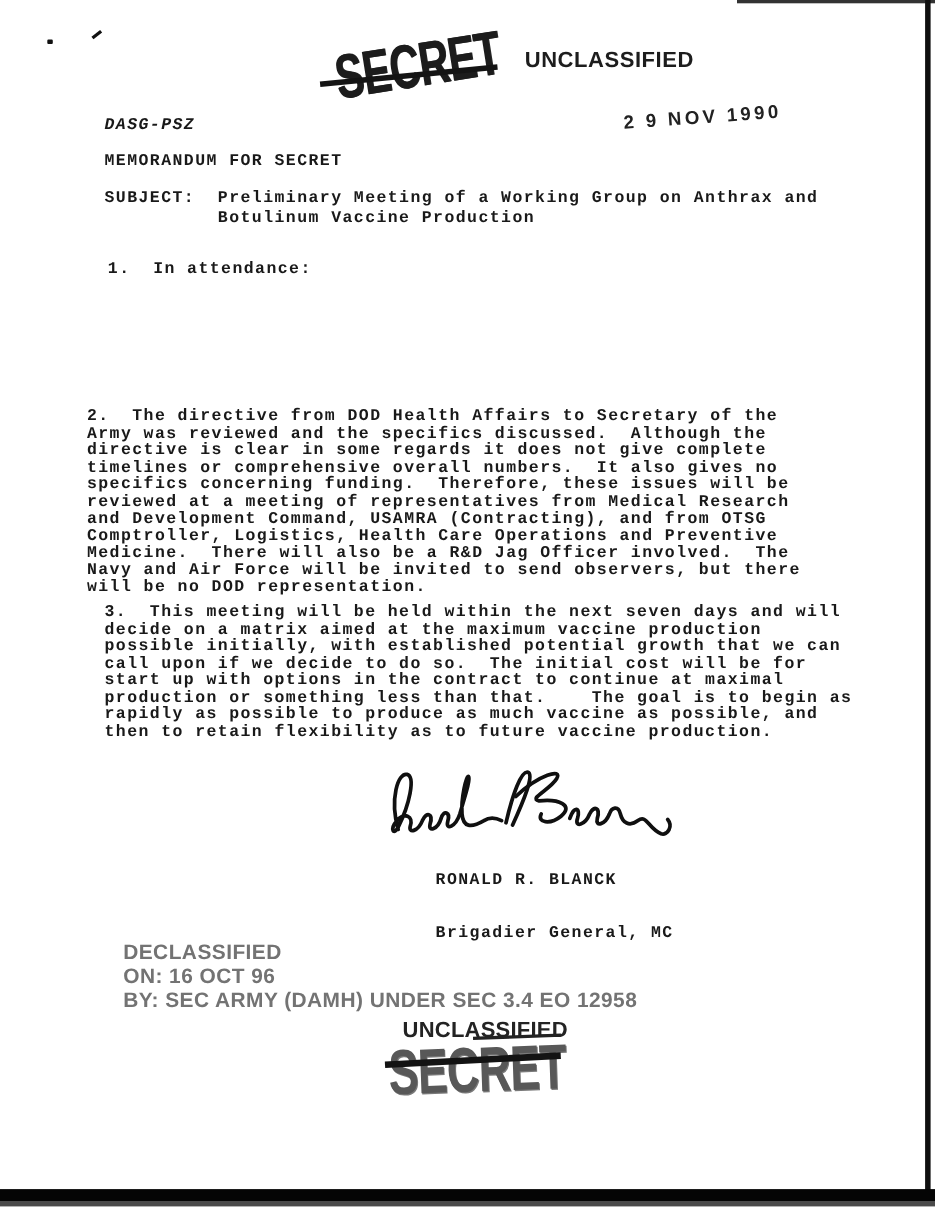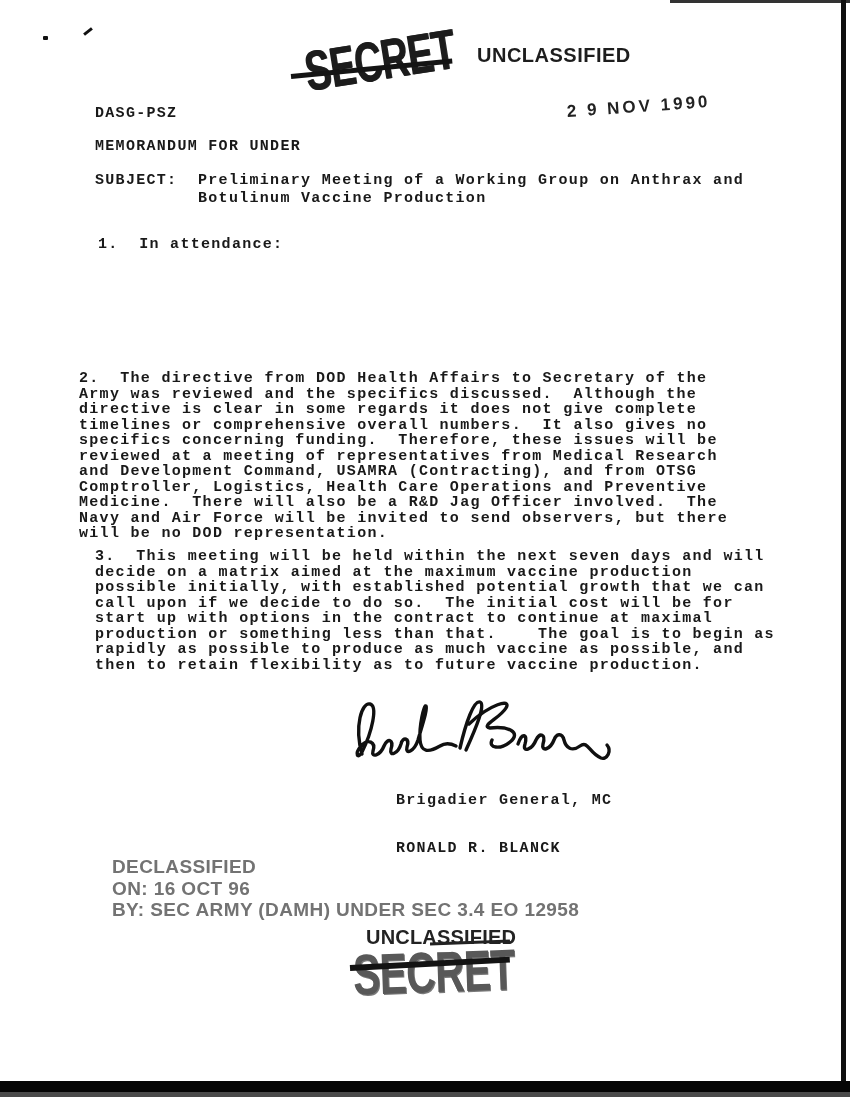--- a/index.html
+++ b/index.html
@@ -29,21 +29,21 @@
   .stamp-top .stamp-text{
     display:inline-block;
     font-weight:bold;font-size:48px;letter-spacing:-1px;
     transform:scale(0.8,1.18);transform-origin:left top;
     color:#1c1c1c;
     text-shadow:1px 0 0 #2a2a2a;
   }
   .stamp-strike-top{left:291px;top:74px;width:162px;height:5px;background:#141414;transform:rotate(-5.5deg);transform-origin:left center;}
   .unclass-top{left:477px;top:44px;font-size:20px;font-weight:bold;letter-spacing:0.5px;color:#1d1d1d;}
   
-  .office{left:95px;top:106px;}
+  .office{left:95px;top:106px;font-style:italic;}
   .datestamp{left:567px;top:102px;font-size:17px;font-weight:bold;letter-spacing:3px;transform:rotate(-4deg);transform-origin:left center;white-space:pre;color:#222;}
   .memoline{left:95px;top:139px;}
   .subject{left:95px;top:172px;line-height:17.5px;}
   .att-head{left:98px;top:237px;}
   .att-list{left:95px;top:271px;line-height:15.7px;}
   .para2{left:79px;top:371px;line-height:15.55px;}
   .para3{left:95px;top:549px;line-height:15.5px;}
   
   .signature{left:348px;top:696px;}
   .sigblock{left:396px;top:761px;line-height:16.1px;}
@@ -78,21 +78,21 @@
   <div class="abs stamp-top">
     <span class="stamp-text">SECRET</span>
   </div>
   <div class="abs stamp-strike-top"></div>
 
   <div class="abs unclass-top">UNCLASSIFIED</div>
 
   <div class="abs mono office">DASG-PSZ</div>
   <div class="abs datestamp">2 9 NOV 1990</div>
 
-  <div class="abs mono memoline">MEMORANDUM FOR UNDER</div>
+  <div class="abs mono memoline">MEMORANDUM FOR SECRET</div>
   <div class="abs mono subject">SUBJECT:  Preliminary Meeting of a Working Group on Anthrax and
           Botulinum Vaccine Production</div>
 
   <div class="abs mono att-head">1.  In attendance:</div>
 
   <div class="abs mono para2">2.  The directive from DOD Health Affairs to Secretary of the
 Army was reviewed and the specifics discussed.  Although the
 directive is clear in some regards it does not give complete
 timelines or comprehensive overall numbers.  It also gives no
 specifics concerning funding.  Therefore, these issues will be
@@ -113,22 +113,22 @@
 then to retain flexibility as to future vaccine production.</div>
 
   <svg class="abs signature" width="280" height="75" viewBox="0 0 280 75" aria-hidden="true">
     <path d="M14,58 C6,30 14,6 22,8 C30,10 24,36 14,56 C10,64 6,58 13,50 C20,42 28,46 25,55 C23,62 32,60 36,50 C40,41 46,44 43,53 C41,61 50,58 53,48 C55,40 62,42 59,51 C57,59 66,56 70,44 C74,30 80,12 78,10 C76,8 71,30 72,44 C73,56 80,57 92,50 C98,46 104,48 108,50"></path>
     <path d="M112,52 C118,26 126,4 132,6 C138,8 128,32 118,54"></path>
     <path d="M121,28 C142,8 164,2 158,12 C152,22 132,30 142,32 C160,30 174,36 162,46 C152,54 140,52 144,44"></path>
     <path d="M170,48 C174,36 180,38 177,48 C174,57 184,54 188,44 C192,36 198,38 195,48 C193,56 202,54 206,44 C208,38 214,36 216,44 C218,52 224,56 232,50 C240,44 241,57 253,62 C259,64 264,55 259,49"></path>
   </svg>
 
   <div class="abs mono sigblock">
+    <div>RONALD R. BLANCK</div>
     <div>Brigadier General, MC</div>
-    <div>RONALD R. BLANCK</div>
   </div>
 
   <div class="abs declass">DECLASSIFIED
 ON: 16 OCT 96
 BY: SEC ARMY (DAMH) UNDER SEC 3.4 EO 12958</div>
 
   <div class="abs unclass-bottom">UNCLASSIFIED</div>
   <div class="abs unclass-strike"></div>
   <div class="abs stamp-bottom">
     <span class="stamp-text">SECRET</span>

